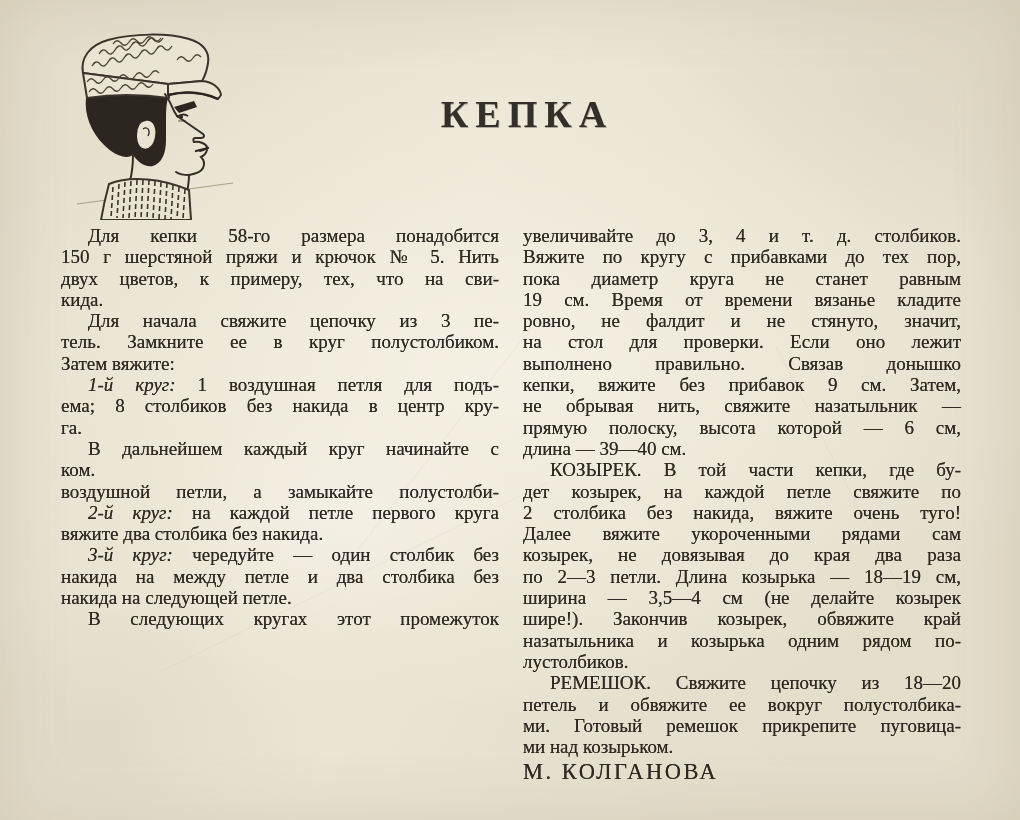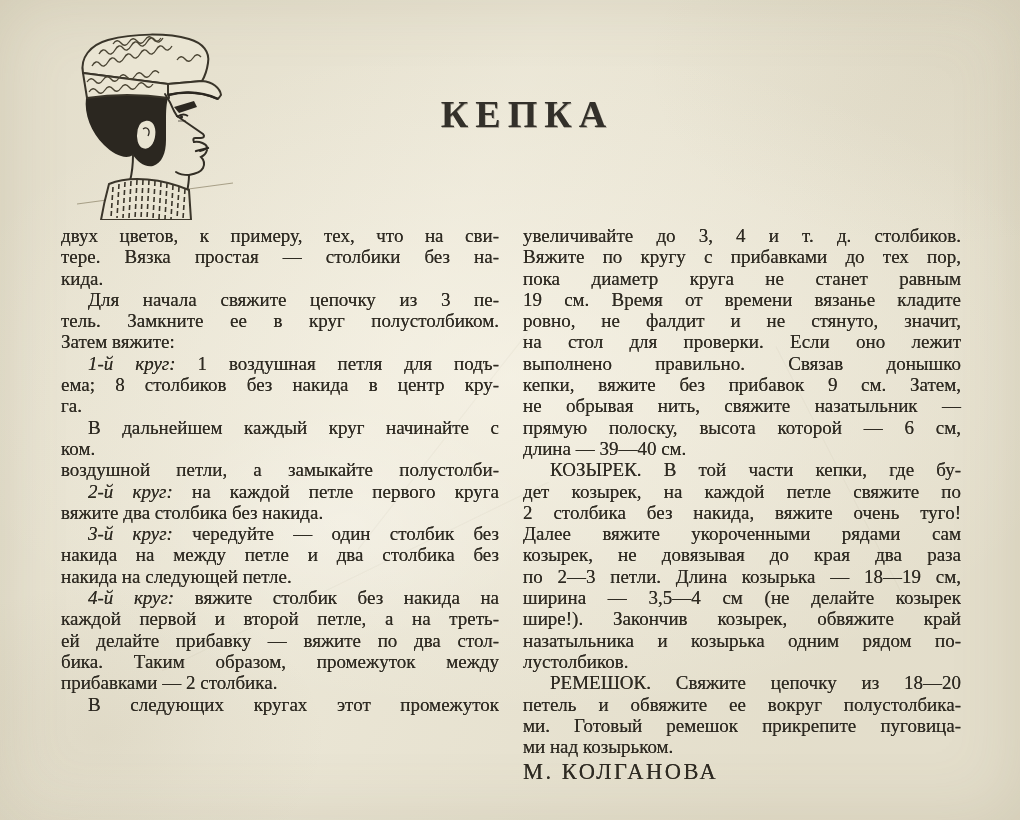--- a/index.html
+++ b/index.html
@@ -138,22 +138,23 @@
     <path d="M40,155 L38,186 M46,152 L44,186 M52,150 L50,186 M58,149 L56,186 M64,148 L62,187
              M70,148 L68,187 M76,148 L74,187 M82,149 L80,187 M88,150 L86,187 M94,151 L92,187
              M100,153 L98,187 M106,155 L104,187 M112,157 L110,187" stroke="#3a352a" stroke-width="1.6" stroke-dasharray="5 3" fill="none"></path>
   </svg>
 
   <h1 class="title">КЕПКА</h1>
 
   <div class="columns">
     <div class="col" id="col-left" style="color: rgb(46, 42, 34);">
         <div class="para">
+          <div class="ln ind">Для кепки 58-го размера понадобится</div>
+          <div class="ln">150 г шерстяной пряжи и крючок № 5. Нить</div>
           <div class="ln">двух цветов, к примеру, тех, что на сви-</div>
-          <div class="ln">тере. Вязка простая — столбики без на-</div>
           <div class="ln end">кида.</div>
         </div>
         <div class="para">
           <div class="ln ind">Для начала свяжите цепочку из 3 пе-</div>
           <div class="ln">тель. Замкните ее в круг полустолбиком.</div>
           <div class="ln end">Затем вяжите:</div>
         </div>
         <div class="para">
           <div class="ln ind"><i>1-й круг:</i> 1 воздушная петля для подъ-</div>
           <div class="ln">ема; 8 столбиков без накида в центр кру-</div>
@@ -165,27 +166,20 @@
           <div class="ln">воздушной петли, а замыкайте полустолби-</div>
         </div>
         <div class="para">
           <div class="ln ind"><i>2-й круг:</i> на каждой петле первого круга</div>
           <div class="ln end">вяжите два столбика без накида.</div>
         </div>
         <div class="para">
           <div class="ln ind"><i>3-й круг:</i> чередуйте — один столбик без</div>
           <div class="ln">накида на между петле и два столбика без</div>
           <div class="ln end">накида на следующей петле.</div>
-        </div>
-        <div class="para">
-          <div class="ln ind"><i>4-й круг:</i> вяжите столбик без накида на</div>
-          <div class="ln">каждой первой и второй петле, а на треть-</div>
-          <div class="ln">ей делайте прибавку — вяжите по два стол-</div>
-          <div class="ln">бика. Таким образом, промежуток между</div>
-          <div class="ln end">прибавками — 2 столбика.</div>
         </div>
         <div class="para">
           <div class="ln ind">В следующих кругах этот промежуток</div>
         </div>
       </div>
     <div class="col" style="color: rgb(46, 42, 34);">
       <div id="col-right">
           <div class="para">
             <div class="ln">увеличивайте до 3, 4 и т. д. столбиков.</div>
             <div class="ln">Вяжите по кругу с прибавками до тех пор,</div>

